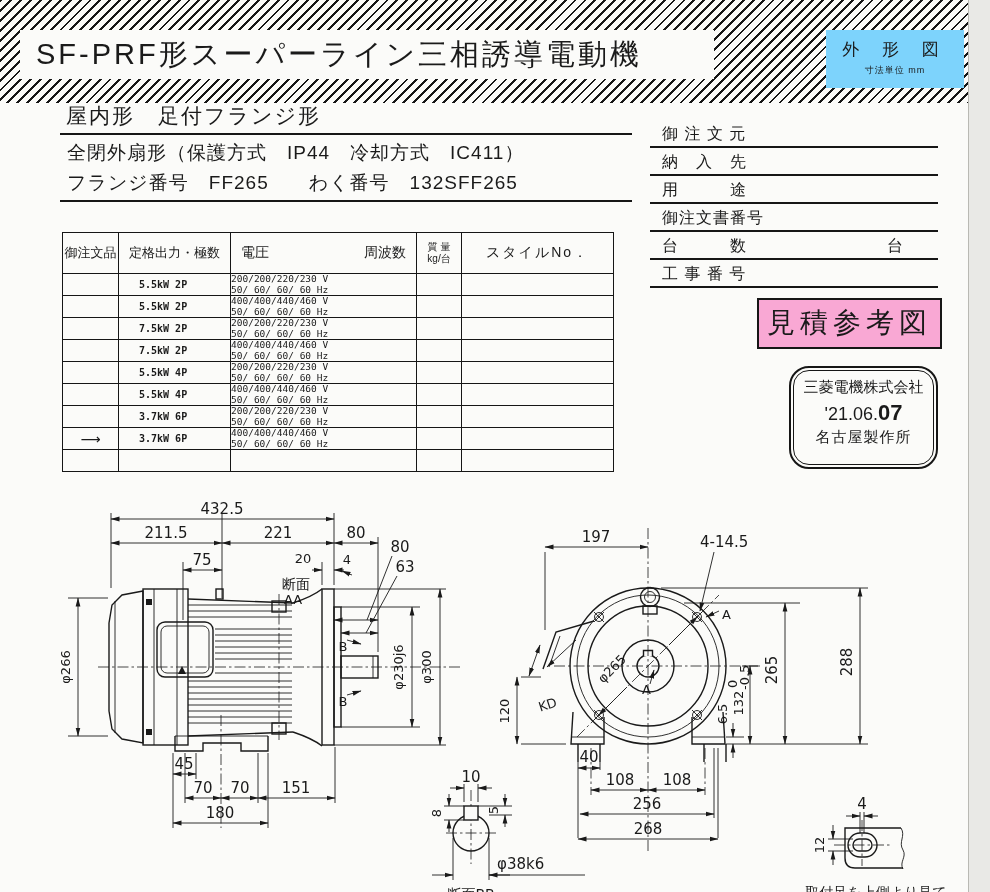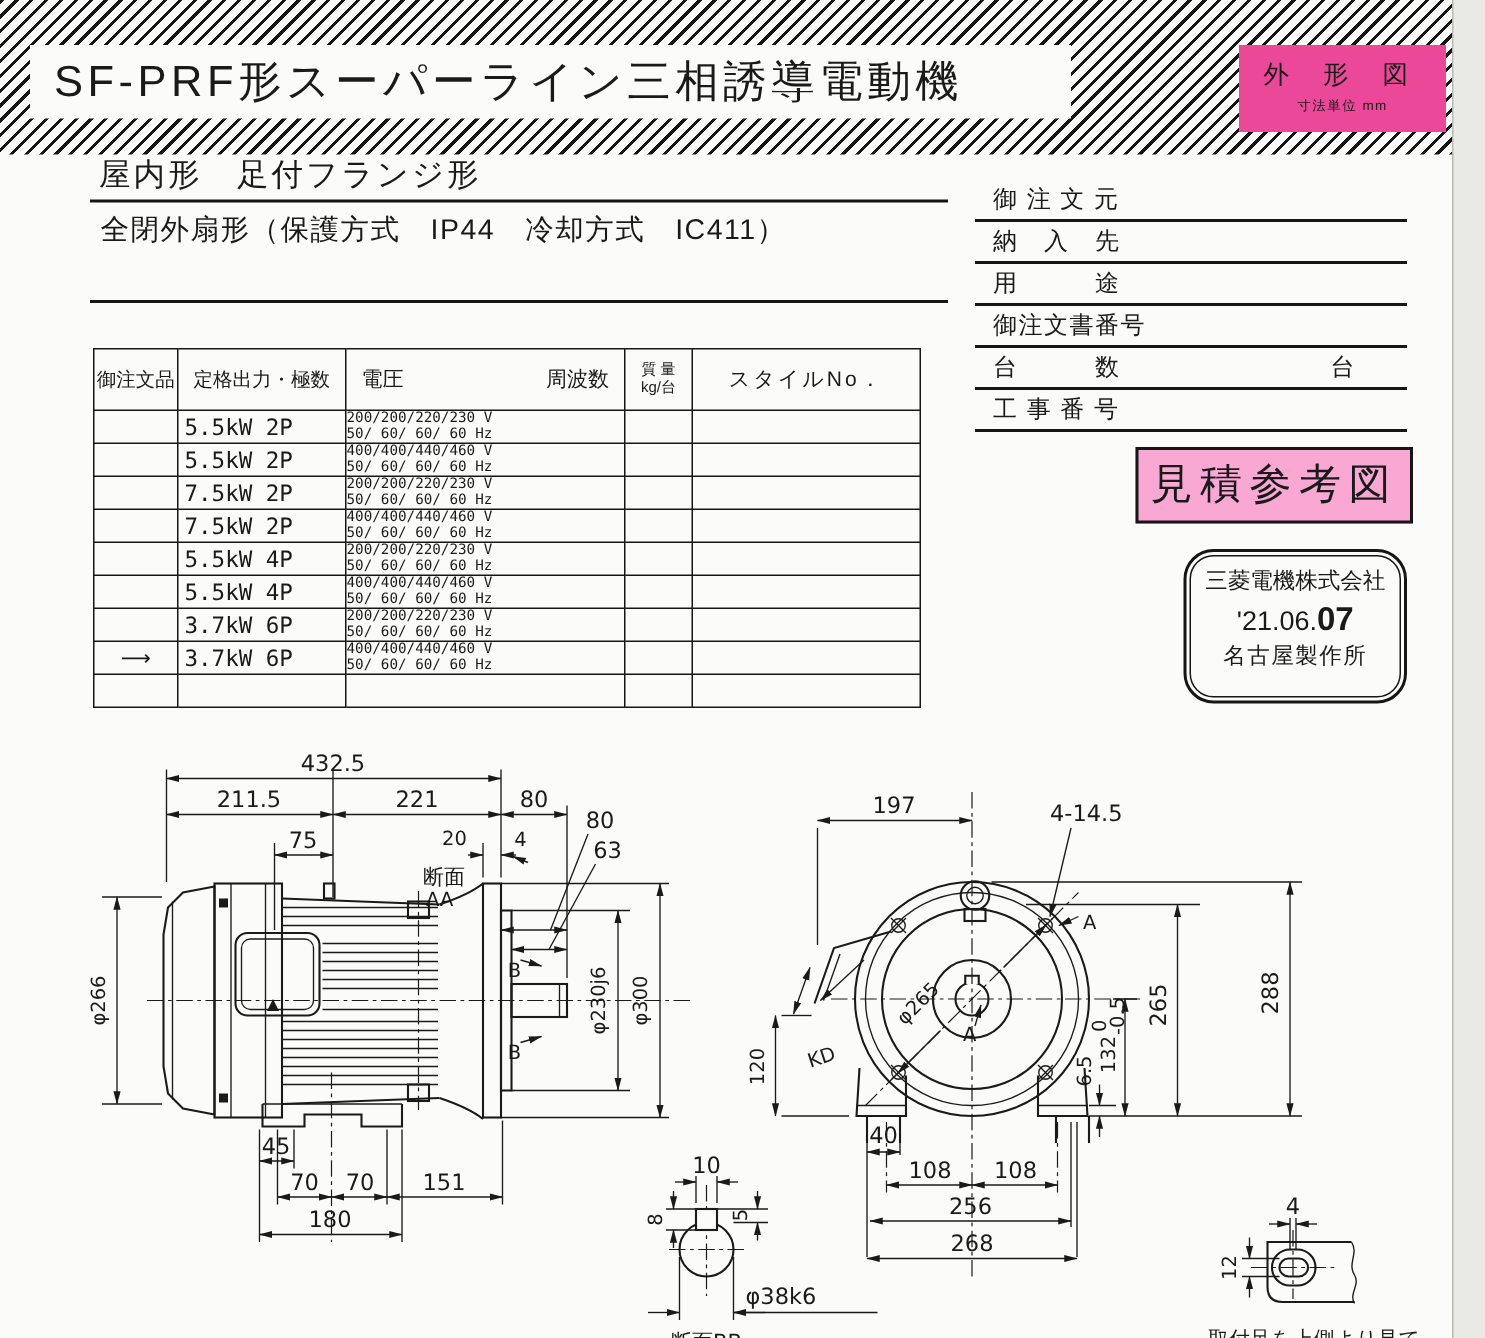--- a/index.html
+++ b/index.html
@@ -5,21 +5,21 @@
   html,body{margin:0;padding:0;background:#ffffff;}
   .page{position:relative;width:990px;height:892px;background:#fbfbf9;overflow:hidden;
         font-family:"Liberation Sans","DejaVu Sans",sans-serif;color:#1a1a1a;}
   .abs{position:absolute;}
   
   .hatch{left:0;top:0;width:968px;height:103px;
          background:repeating-linear-gradient(135deg,#161616 0 2px,transparent 2px 7px);}
   .title-strip{left:20px;top:30px;width:694px;height:49px;background:#fbfbf9;
                display:flex;align-items:center;padding-left:16px;box-sizing:border-box;}
   .title-strip h1{margin:0;font-size:29px;font-weight:500;letter-spacing:3px;white-space:nowrap;}
-  .dwgtype-box{left:826px;top:30px;width:138px;height:58px;background:#ec4899;text-align:center;}
+  .dwgtype-box{left:826px;top:30px;width:138px;height:58px;background:#7dd3fc;text-align:center;}
   .dwgtype-box .l1{font-size:17px;letter-spacing:9px;margin-top:8px;}
   .dwgtype-box .l2{font-size:9px;letter-spacing:1px;margin-top:3px;}
   .scan-strip{left:968px;top:0;width:22px;height:892px;background:#e9e9e6;border-left:1px solid #b9b9b4;}
   
   .spec1{left:66px;top:102px;font-size:21px;letter-spacing:2px;}
   .rule{left:60px;width:572px;height:2px;background:#161616;}
   .spec2{left:67px;top:140px;font-size:19px;letter-spacing:1px;}
   .spec3{left:67px;top:170px;font-size:19px;letter-spacing:1px;}
   
   .order-row{left:650px;width:288px;height:27px;border-bottom:2px solid #161616;font-size:16px;
@@ -29,21 +29,21 @@
   .spec-table{left:62px;top:232px;}
   table{border-collapse:collapse;table-layout:fixed;width:546px;}
   td{border:1.4px solid #161616;padding:0;overflow:hidden;vertical-align:middle;}
   tr.hd{height:40px;padding-left:24px;}
   tr.data{height:22px;}
   .c-order{width:55px;} .c-rating{width:111px;} .c-volt{width:185px;} .c-mass{width:44px;} .c-style{width:151px;}
   .hd-small{font-size:13px;text-align:center;}
   .hd-volt{display:flex;justify-content:space-between;padding:0 10px;font-size:14px;align-items:center;height:40px;}
   .hd-mass{font-size:10px;text-align:center;line-height:1.2;}
   .hd-style{font-size:14px;text-align:center;letter-spacing:2px;}
-  .cell-rating{font-family:"DejaVu Sans Mono",monospace;font-size:15px;padding-left:4px;}
+  .cell-rating{font-family:"DejaVu Sans Mono",monospace;font-size:10px;padding-left:20px;font-weight:bold;}
   .cell-vf{font-family:"DejaVu Sans Mono",monospace;font-size:9.5px;line-height:1.08;text-align:left;}
   .cell-marker{text-align:center;font-size:14px;}
   
   .estimate{left:757px;top:298px;width:181px;height:47px;border:2.5px solid #161616;
             font-size:28px;letter-spacing:5px;text-align:center;line-height:45px;background:#f9a8d4;}
   .stamp{left:789px;top:366px;width:145px;height:99px;border:2px solid #161616;border-radius:20px;}
   .stamp-inner{position:absolute;left:2px;top:2px;right:2px;bottom:2px;border:1.5px solid #161616;
                border-radius:16px;text-align:center;}
   .stamp-company{font-size:15px;margin-top:7px;letter-spacing:0;font-family:Liberation Mono, monospace;}
   .stamp-date{font-size:18px;margin-top:3px;}
@@ -69,20 +69,21 @@
   </div>
   <div class="abs dwgtype-box">
     <div class="l1">外 形 図</div>
     <div class="l2">寸法単位 mm</div>
   </div>
   <div class="abs scan-strip"></div>
 
   <div class="abs spec1">屋内形　足付フランジ形</div>
   <div class="abs rule" style="top:133px"></div>
   <div class="abs spec2">全閉外扇形（保護方式　IP44　冷却方式　IC411）</div>
+  <div class="abs spec3">フランジ番号　FF265　　わく番号　132SFF265</div>
   <div class="abs rule" style="top:200px"></div>
 
   <div class="abs order-row" style="top:149px">
     <span>納　入　先</span>
     <span class="order-suffix"></span>
   </div>
   <div class="abs order-row" style="top:121px">
     <span>御 注 文 元</span>
     <span class="order-suffix"></span>
   </div>

